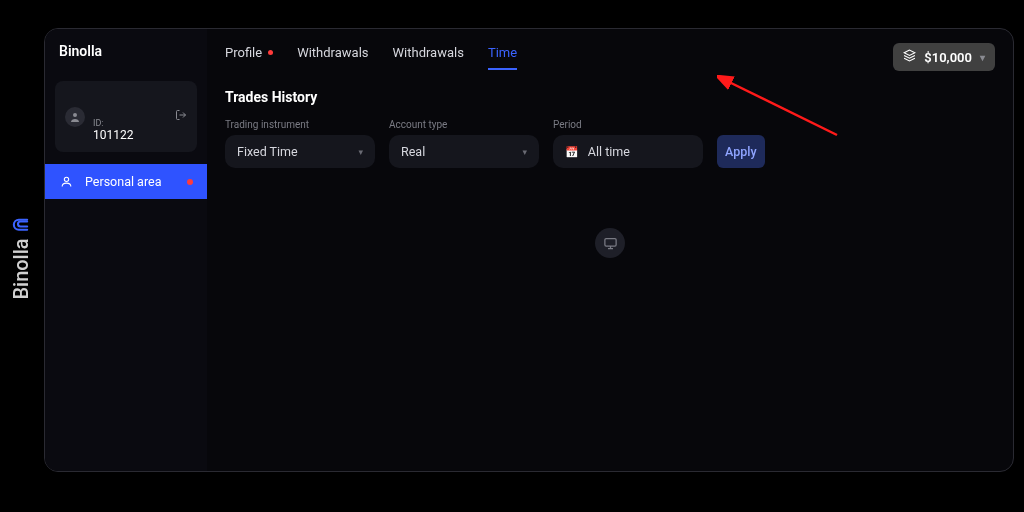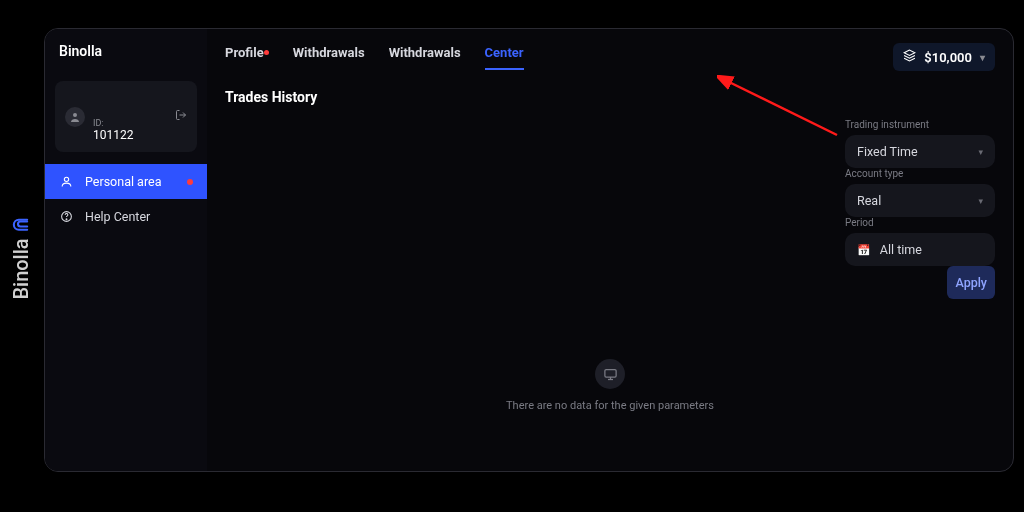--- a/index.html
+++ b/index.html
@@ -110,62 +110,63 @@
   }
   .topbar {
     display: flex;
     align-items: center;
     padding: 14px 18px 0 18px;
     gap: 24px;
   }
   .tabs { display: flex; gap: 24px; }
   .tab {
     font-size: 13px;
-    font-weight: 700;
+    font-weight: 400;
     color: #d6d7de;
     padding-bottom: 10px;
     cursor: pointer;
     position: relative;
     display: flex;
     align-items: center;
+    gap: 6px;
   }
   .tab .tdot {
     width: 5px; height: 5px; border-radius: 50%; background: #ff3b3b;
   }
   .tab.active { color: #3b63ff; }
   .tab.active::after {
     content: "";
     position: absolute;
     left: 0; right: 0; bottom: 0;
     height: 2px;
     background: #3b63ff;
   }
   .topbar-spacer { flex: 1; }
   .balance-chip {
     display: flex; align-items: center; gap: 8px;
-    background: #0f172a;
+    background: #404040;
     border-radius: 6px;
     padding: 6px 10px;
     font-size: 13px;
     font-weight: 600;
   }
   .balance-chip .chev { font-size: 10px; color: #8a8b92; }
   .deposit-btn {
     background: #2f53ff;
     color: #fff;
     font-size: 13px;
     font-weight: 600;
     padding: 8px 12px;
     border-radius: 6px;
     cursor: pointer;
   }
 
   .content { padding: 18px 18px; }
   .section-title { font-size: 14px; font-weight: 700; margin-bottom: 14px; }
-  .filters { display: flex; align-items: flex-end; flex-direction: column; }
+  .filters { display: flex; gap: 14px; align-items: flex-end; }
   .filter-block { display: flex; flex-direction: column; gap: 5px; }
   .filter-label { font-size: 10px; color: #7a7b84; }
   .select {
     background: #15161d;
     border-radius: 10px;
     padding: 9px 12px;
     font-size: 12.5px;
     color: #d6d7de;
     display: flex;
     align-items: center;
@@ -253,49 +254,39 @@
       <div class="nav-item active">
         <span class="nav-icon">
           <svg width="13" height="13" viewBox="0 0 24 24" fill="none" stroke="currentColor" stroke-width="2">
               <circle cx="12" cy="8" r="4"></circle>
               <path d="M4 21c0-4 4-6 8-6s8 2 8 6"></path>
             </svg>
         </span>
         <span>Personal area</span>
         <span class="dot"></span>
       </div>
-      <div class="nav-item">
-        <span class="nav-icon">
-          <svg width="13" height="13" viewBox="0 0 24 24" fill="none" stroke="currentColor" stroke-width="2">
-              <circle cx="12" cy="12" r="9"></circle>
-              <path d="M9.5 9a2.5 2.5 0 1 1 3.5 2.3c-.8.4-1 1-1 1.7"></path>
-              <circle cx="12" cy="17" r="0.8" fill="currentColor"></circle>
-            </svg>
-        </span>
-        <span>Help Center</span>
-      </div>
     </nav>
   </aside>
 
   <main class="main">
 
     <div class="topbar">
       <div class="tabs">
         <div class="tab">
           <span>Profile</span>
           <span class="tdot"></span>
         </div>
         <div class="tab">
           <span>Withdrawals</span>
         </div>
         <div class="tab">
           <span>Withdrawals</span>
         </div>
         <div class="tab active">
-          <span>Center</span>
+          <span>Time</span>
         </div>
       </div>
       <div class="topbar-spacer"></div>
       <div class="balance-chip">
         <span>
           <svg width="13" height="13" viewBox="0 0 24 24" fill="none" stroke="currentColor" stroke-width="2">
               <polygon points="12 2 2 7 12 12 22 7 12 2"></polygon>
               <polyline points="2 17 12 22 22 17"></polyline>
               <polyline points="2 12 12 17 22 12"></polyline>
             </svg>
@@ -336,21 +327,20 @@
       </div>
 
       <div class="empty-state">
         <div class="empty-icon">
           <svg width="15" height="15" viewBox="0 0 24 24" fill="none" stroke="#7a7b84" stroke-width="2">
               <rect x="3" y="4" width="18" height="12" rx="2"></rect>
               <line x1="8" y1="20" x2="16" y2="20"></line>
               <line x1="12" y1="16" x2="12" y2="20"></line>
             </svg>
         </div>
-        <div class="empty-text">There are no data for the given parameters</div>
       </div>
     </div>
 
     <svg class="arrow-annotation" width="130" height="70">
       <defs>
         <marker id="ah" markerWidth="10" markerHeight="10" refX="2" refY="3" orient="auto">
           <path d="M0,0 L0,6 L8,3 z" fill="#ff1a1a"></path>
         </marker>
       </defs>
       <line x1="120" y1="60" x2="10" y2="6" stroke="#ff1a1a" stroke-width="2.5" marker-end="url(#ah)"></line>

